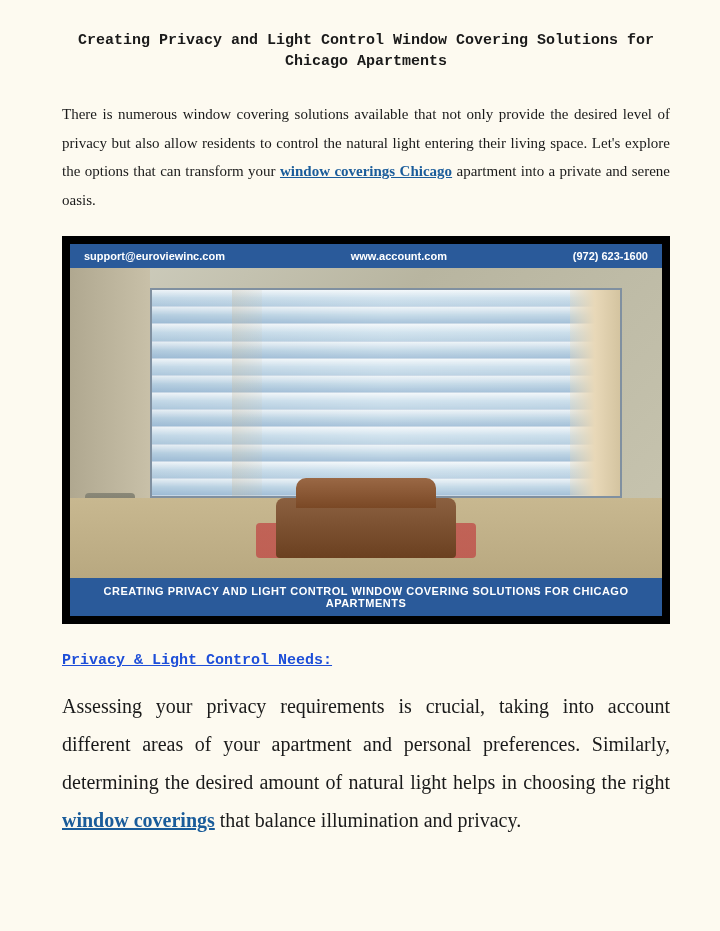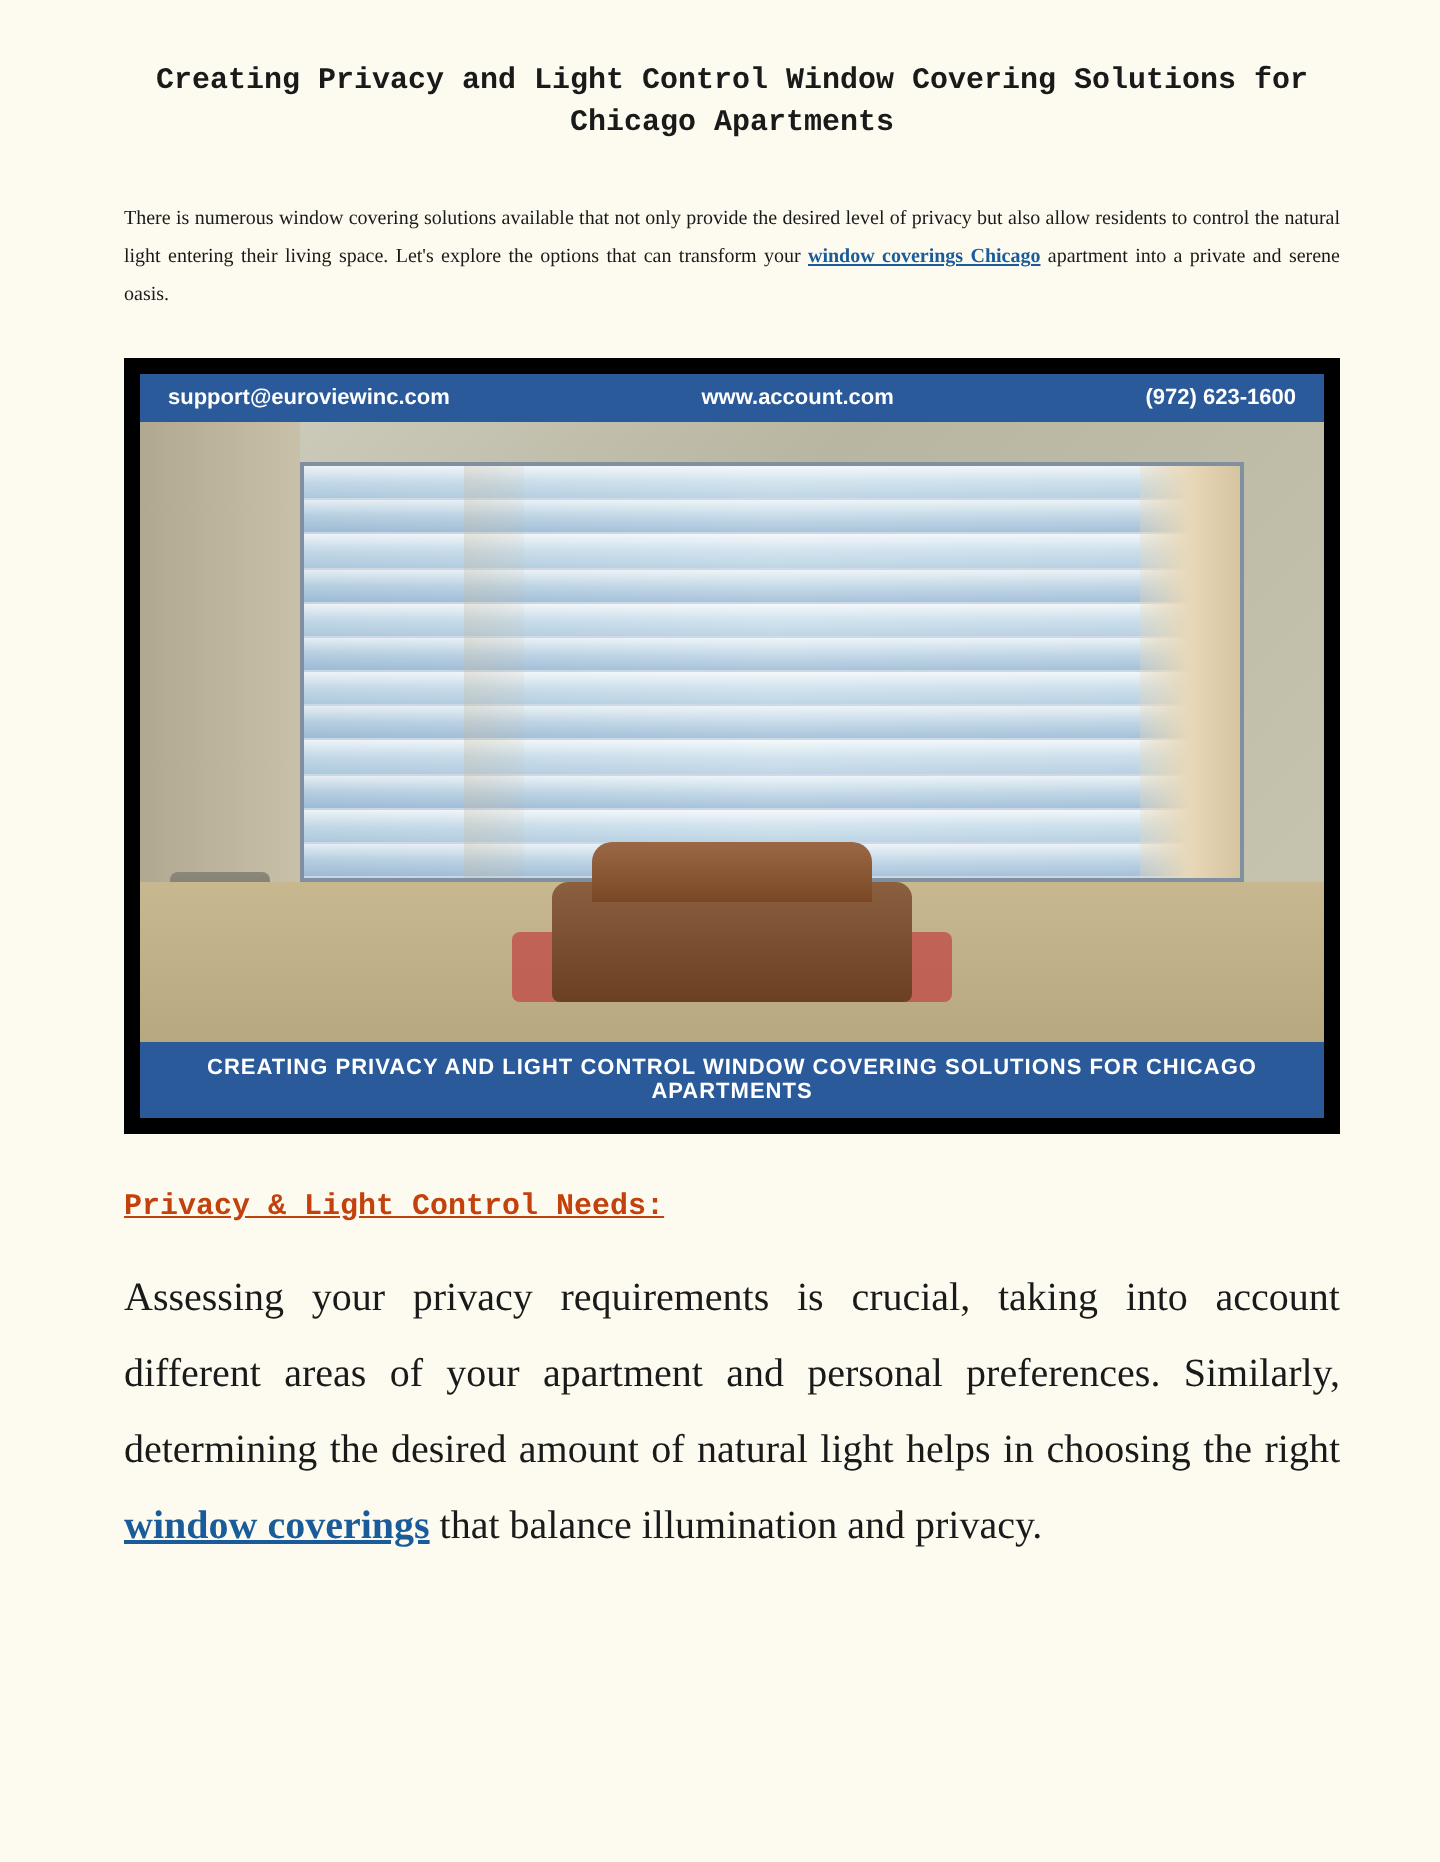--- a/index.html
+++ b/index.html
@@ -28,21 +28,21 @@
       text-align: center;
       font-size: 15px;
       font-weight: bold;
       font-family: 'Courier New', Courier, monospace;
       color: #1a1a1a;
       margin-bottom: 28px;
       line-height: 1.4;
     }
 
     .intro-text {
-      font-size: 10px;
+      font-size: 15px;
       color: #1a1a1a;
       line-height: 1.9;
       text-align: justify;
       margin-bottom: 22px;
     }
 
     .link-text {
       color: #1a5c9a;
       font-weight: bold;
       text-decoration: underline;
@@ -250,21 +250,21 @@
       font-family: Arial, sans-serif;
       font-weight: bold;
       letter-spacing: 0.5px;
       text-transform: uppercase;
     }
 
     .section-heading {
       font-size: 15px;
       font-weight: bold;
       text-decoration: underline;
-      color: #c2410c;
+      color: #1d4ed8;
       margin-bottom: 18px;
       font-family: 'Courier New', Courier, monospace;
     }
 
     .section-text {
       font-size: 20px;
       color: #1a1a1a;
       line-height: 1.9;
       text-align: justify;
     }

